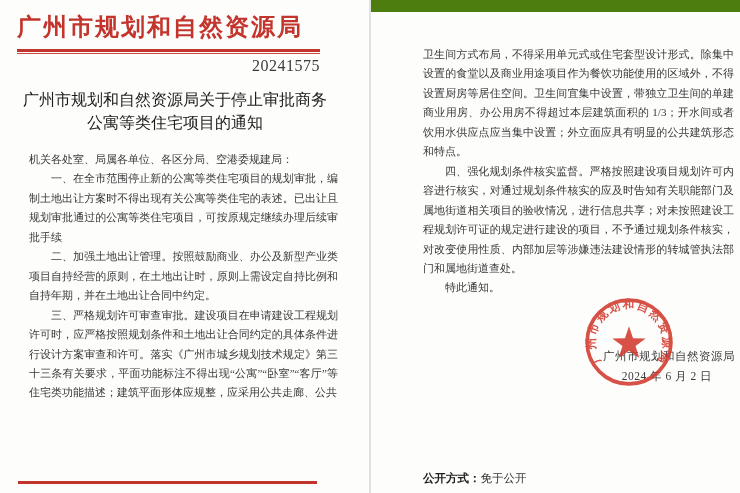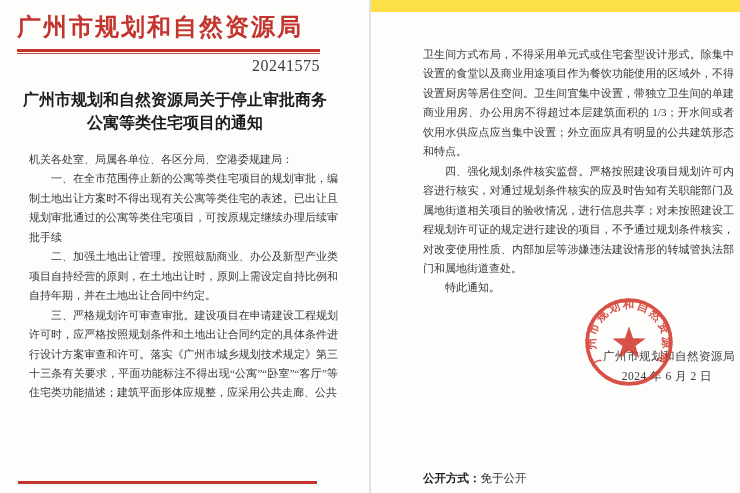--- a/index.html
+++ b/index.html
@@ -3,21 +3,21 @@
 <meta charset="utf-8">
 <style>
   html,body{margin:0;padding:0;}
   body{
     font-family:"Liberation Serif","DejaVu Serif",serif;
     background:#ffffff;
   }
   .doc{
     position:relative;
     width:740px;height:493px;
-    background:#fde047;
+    background:#4d7c0f;
     overflow:hidden;
   }
   .page{position:absolute;top:0;height:493px;background:#fdfdfc;}
   .page-left{left:0;width:369px;}
   .page-right{left:371px;width:410px;margin-top:12px;}
   .page-divider{
     position:absolute;left:369px;top:0;width:2px;height:493px;
     background:#e2e2e1;
   }
   
@@ -30,21 +30,21 @@
   }
   .rule-wrap{position:absolute;top:49px;left:17px;width:303px;}
   .rule-thick{height:2.5px;background:#c2342c;}
   .rule-thin{height:1px;background:#c94a42;margin-top:1.5px;}
   .doc-number{
     position:absolute;top:57px;left:17px;width:303px;
     text-align:right;font-size:16px;color:#3b3b3b;letter-spacing:0.5px;
   }
   .doc-title{
     position:absolute;top:89px;left:10px;width:330px;
-    text-align:center;font-weight:bold;color:#1b1b1b;
+    text-align:center;font-weight:normal;color:#1b1b1b;
     font-size:16px;line-height:22.5px;
   }
   .body-text{
     font-size:11px;line-height:19.45px;color:#383838;
     text-align:justify;letter-spacing:0;
   }
   .body-left{position:absolute;top:150px;left:29px;width:309px;}
   .body-text p{margin:0;padding:0;}
   .body-text p.indent{text-indent:2em;}
   .bottom-rule{

